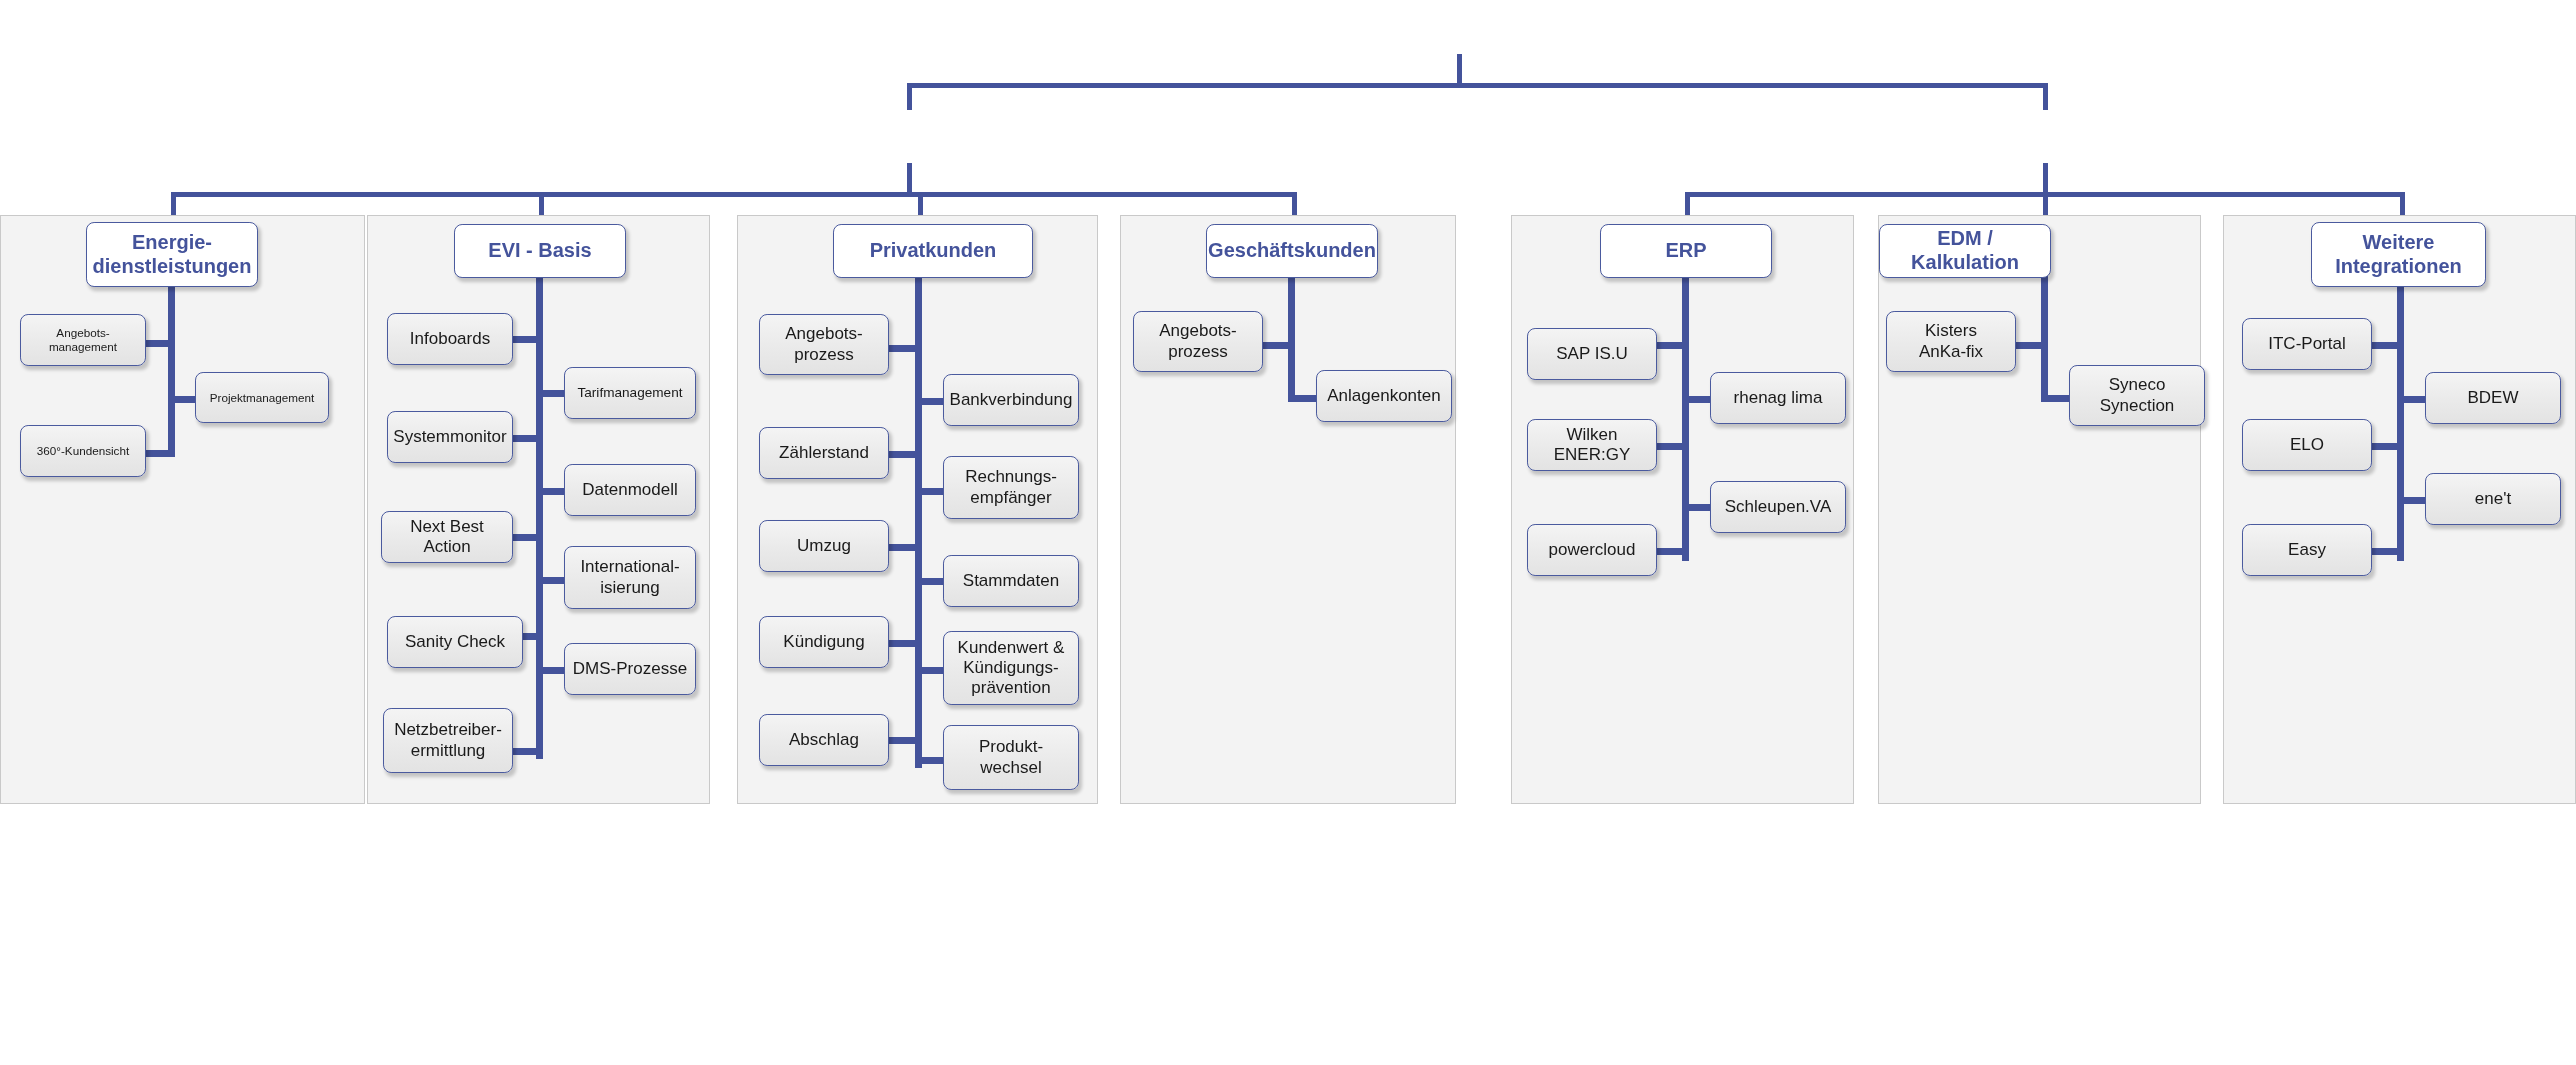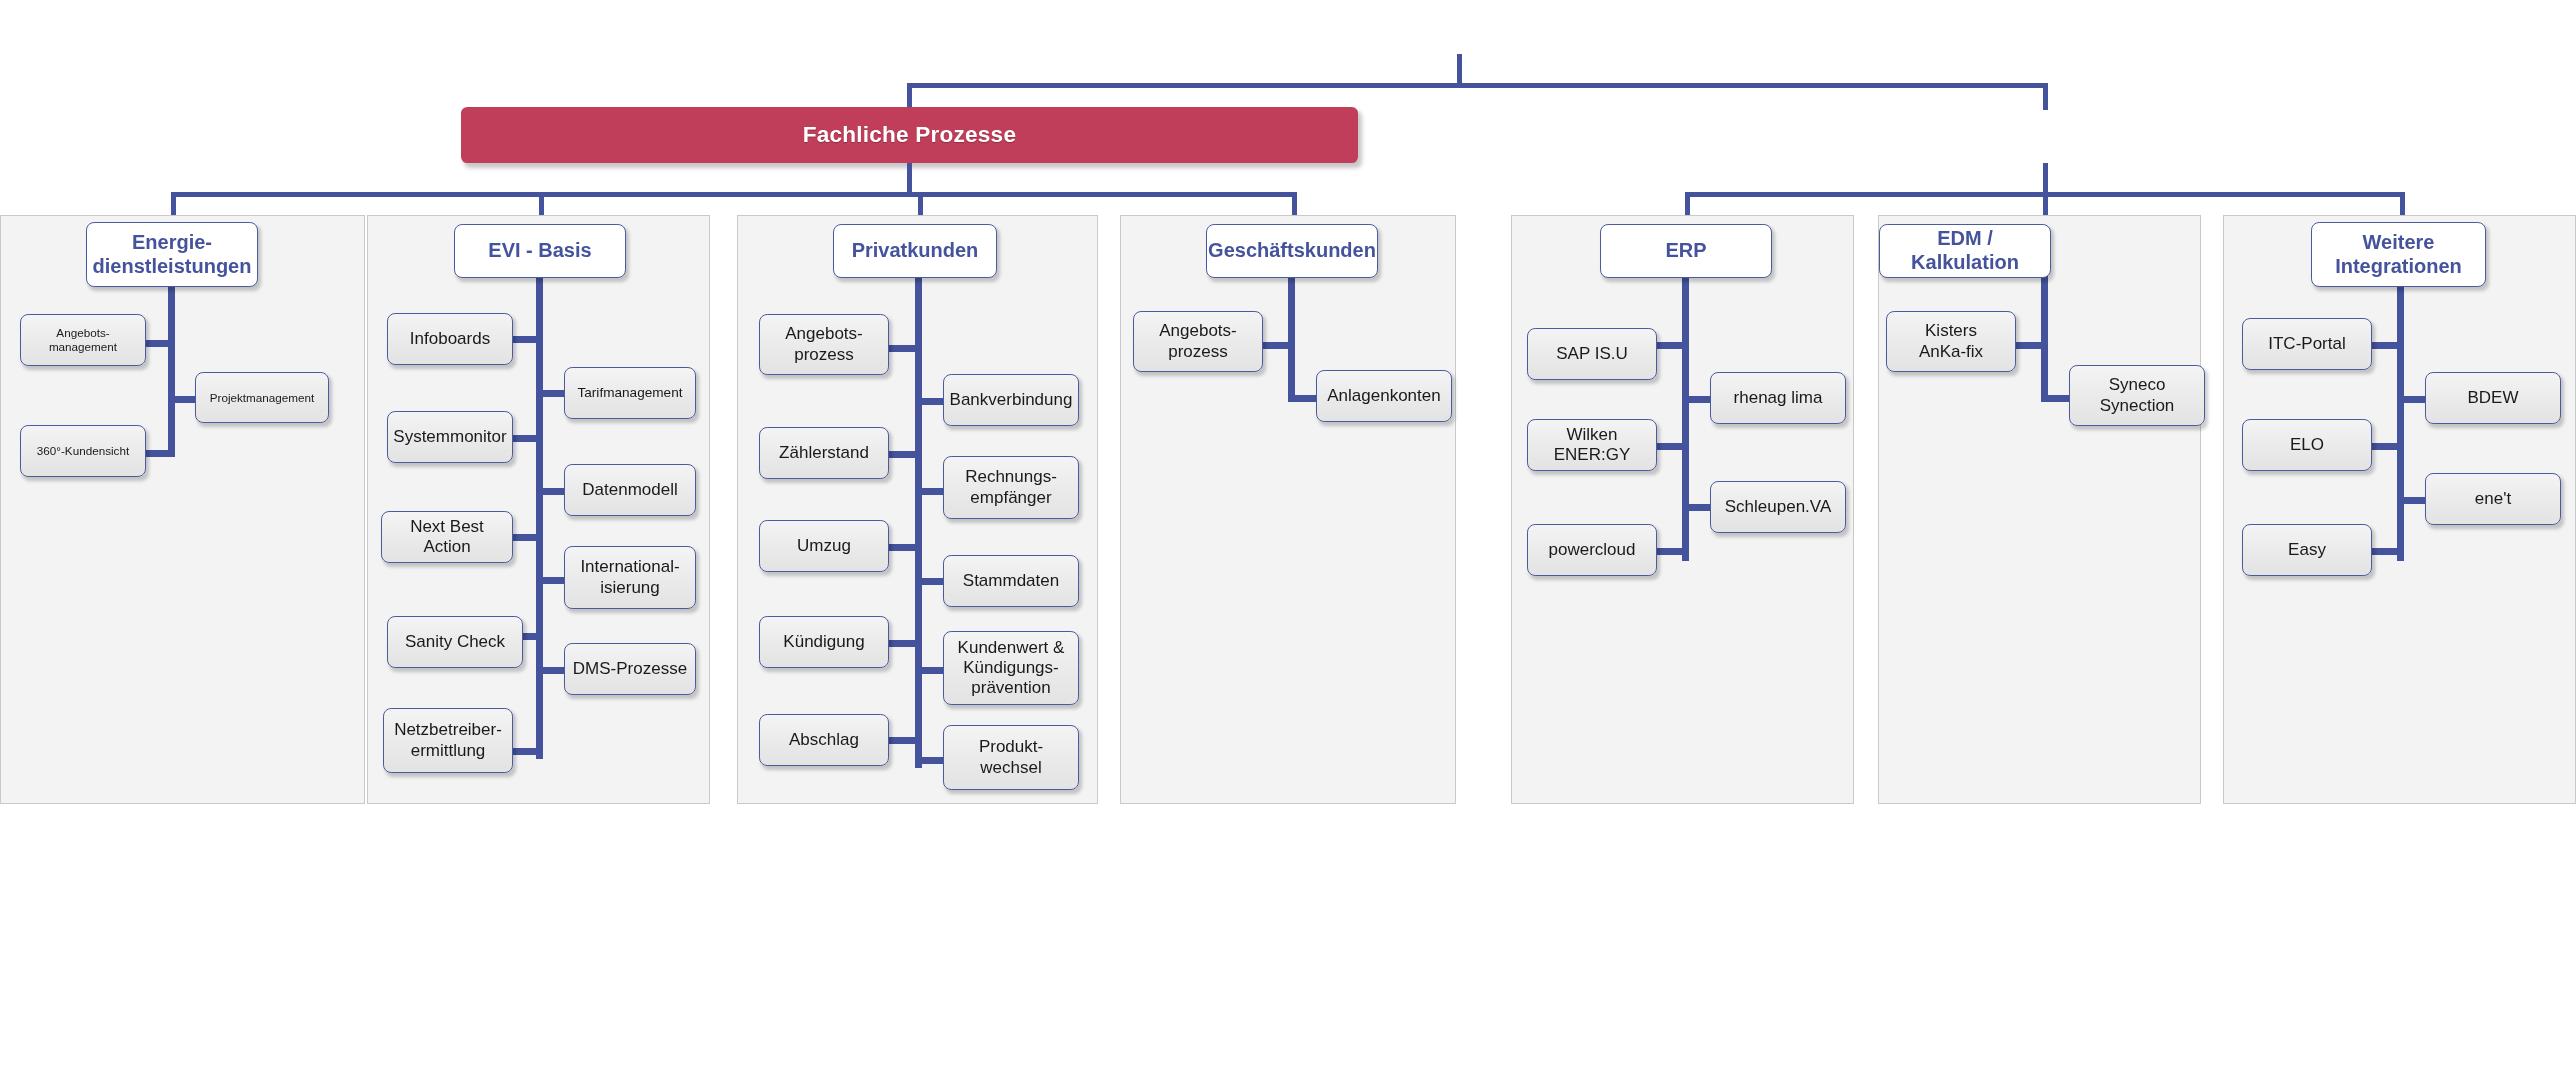--- a/index.html
+++ b/index.html
@@ -89,23 +89,20 @@
 <body>
 
 <div id="stage">
 
 
   <div class="conn thin-v" style="left:1457px;top:54px;height:33px;"></div>
   <div class="conn thin-h" style="left:907px;top:83px;width:1140px;"></div>
   <div class="conn thin-v" style="left:907px;top:83px;height:27px;"></div>
   <div class="conn thin-v" style="left:2043px;top:83px;height:27px;"></div>
 
-  <div class="banner cat-banner" id="cat-fachliche">
-    <span>Fachliche Prozesse</span>
-  </div>
 
   <div class="conn thin-v" style="left:907px;top:163px;height:33px;"></div>
   <div class="conn thin-h" style="left:171px;top:192px;width:1126px;"></div>
   <div class="conn thin-v" style="left:171px;top:192px;height:47px;"></div>
   <div class="conn thin-v" style="left:539px;top:192px;height:47px;"></div>
   <div class="conn thin-v" style="left:918px;top:192px;height:47px;"></div>
   <div class="conn thin-v" style="left:1292px;top:192px;height:47px;"></div>
 
   <div class="conn thin-v" style="left:2043px;top:163px;height:33px;"></div>
   <div class="conn thin-h" style="left:1685px;top:192px;width:717px;"></div>
@@ -186,21 +183,21 @@
 isierung</span>
   </div>
 
   <div class="conn leaf-h" style="left:536px;top:667px;width:34px;"></div>
   <div class="node leaf" style="left:564px;top:643px;width:132px;height:52px;">
     <span class="lbl">DMS-Prozesse</span>
   </div>
 
   <div class="panel" style="left:737px;width:361px;"></div>
 
-  <div class="node head" style="left:833px;top:224px;width:164px;height:54px;">
+  <div class="node head" style="left:833px;top:224px;width:200px;height:54px;">
     <span class="lbl">Privatkunden</span>
   </div>
   <div class="conn leaf-v" style="left:915px;top:276px;height:492px;"></div>
 
   <div class="conn leaf-h" style="left:887px;top:345px;width:34px;"></div>
   <div class="node leaf" style="left:759px;top:314px;width:130px;height:61px;">
     <span class="lbl">Angebots-
 prozess</span>
   </div>
 

